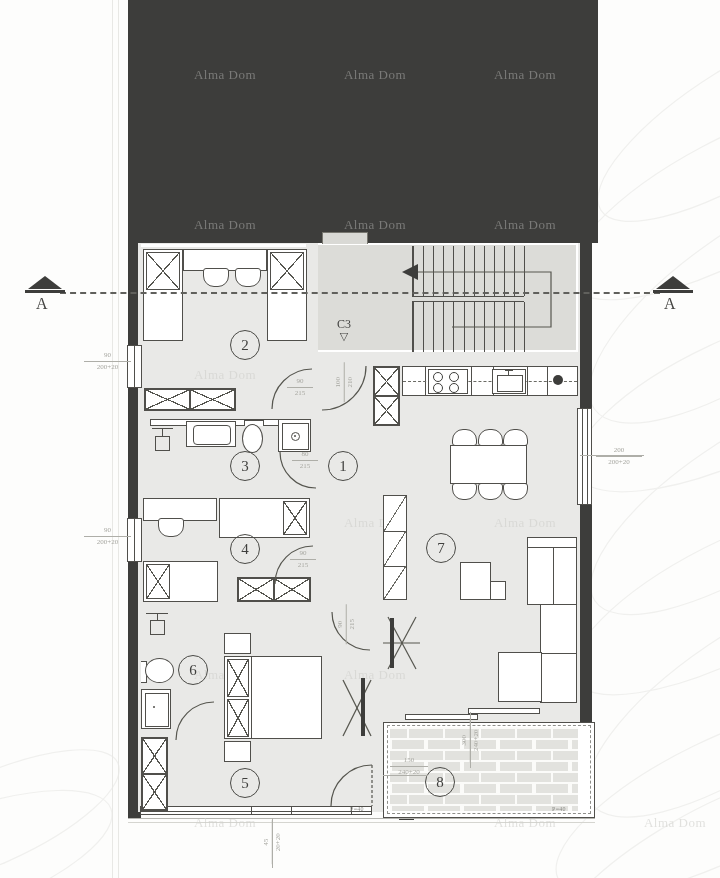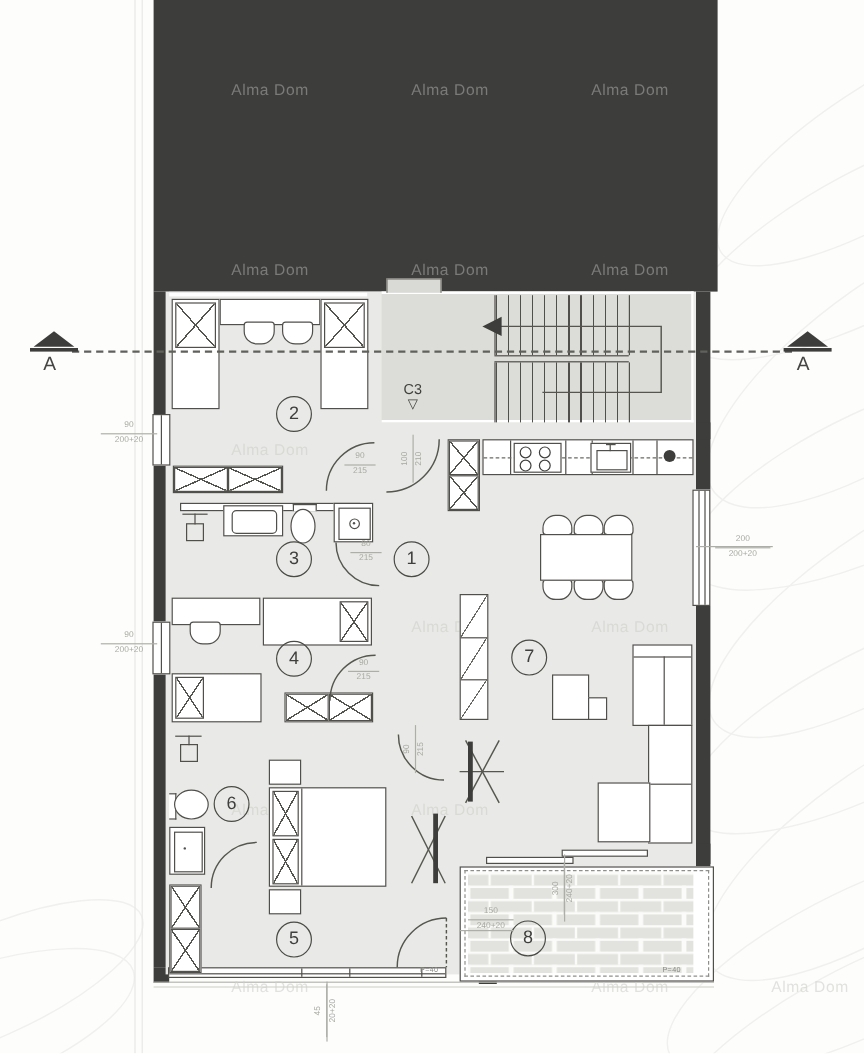--- a/index.html
+++ b/index.html
@@ -1,21 +1,21 @@
 <!DOCTYPE html>
 <html style="--wall: #3d3d3b; --line: #504f4b; --floor: #e9e9e7; --stair: #dcdcd8; --dim-text: #a8a8a2; --watermark-dark: #7a7a78; --watermark-light: #cfcfcb;"><head>
 <meta charset="utf-8">
 <style>
   :root{
     --wall:#3d3d3b; --line:#504f4b; --floor:#e9e9e7; --stair:#dcdcd8;
     --dim-text:#a8a8a2; --watermark-dark:#7a7a78; --watermark-light:#cfcfcb;
   }
   html,body{margin:0;padding:0;background:#fff;}
   #canvas{position:relative;width:720px;height:878px;background:#fdfdfc;overflow:hidden;
-          font-family:Liberation Sans, sans-serif;}
+          font-family:Liberation Serif, serif;}
   .abs{position:absolute;}
   .wall{position:absolute;background:var(--wall);}
   .furn{position:absolute;background:#fff;border:1px solid var(--line);box-sizing:border-box;}
   .nofill{background:transparent;}
   .xbox{background-color:#fff;border:1px solid var(--line);box-sizing:border-box;
     background-image:
       linear-gradient(to top right, transparent calc(50% - .6px), #55554f calc(50% - .6px) calc(50% + .6px), transparent calc(50% + .6px)),
       linear-gradient(to bottom right, transparent calc(50% - .6px), #55554f calc(50% - .6px) calc(50% + .6px), transparent calc(50% + .6px));}
   .diag{background-image:linear-gradient(to bottom right, transparent calc(50% - .5px), #6a6a64 calc(50% - .5px) calc(50% + .5px), transparent calc(50% + .5px));}
   .cellrow{display:flex;}

